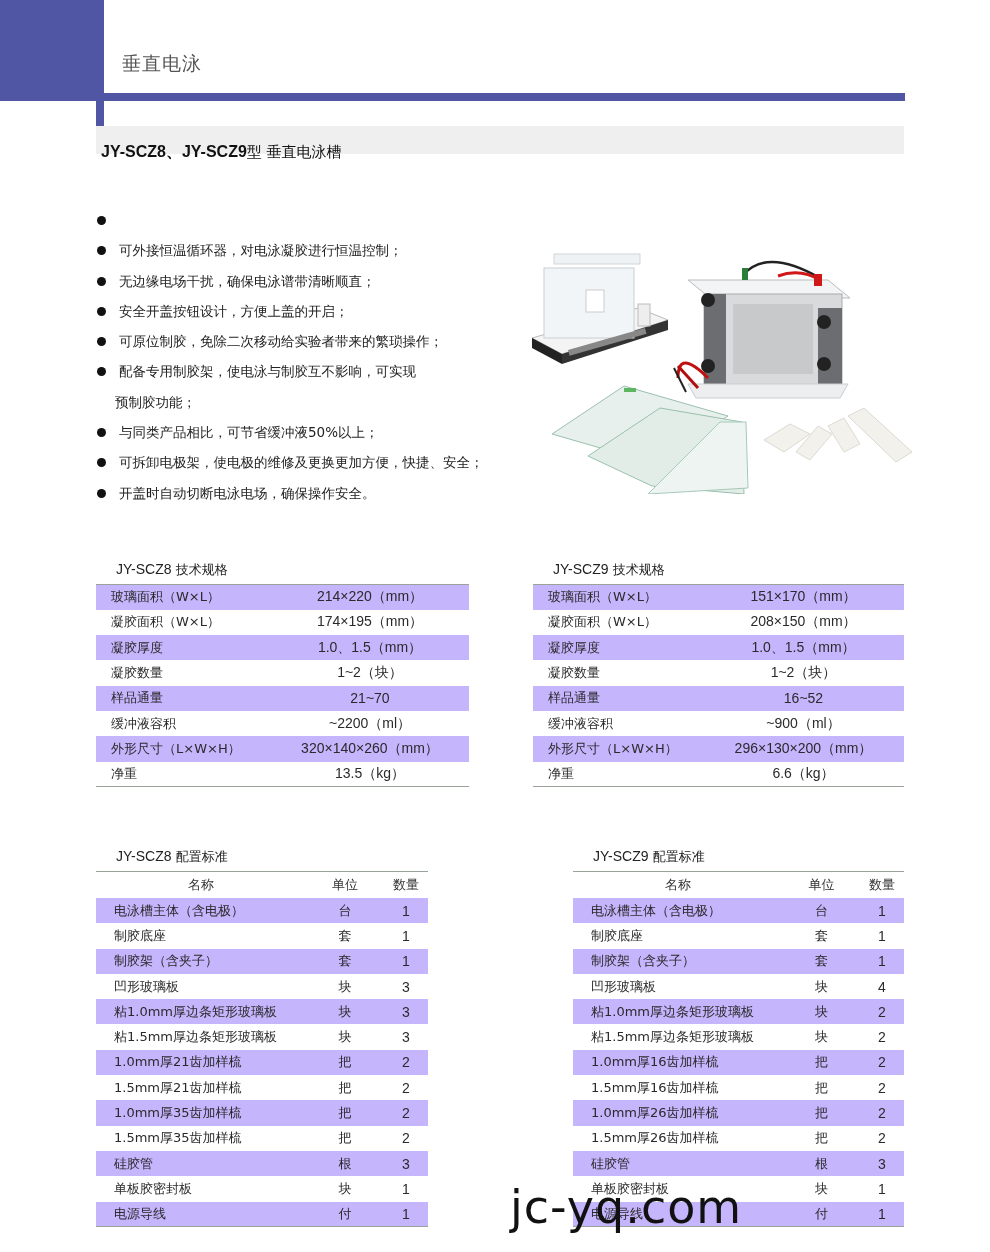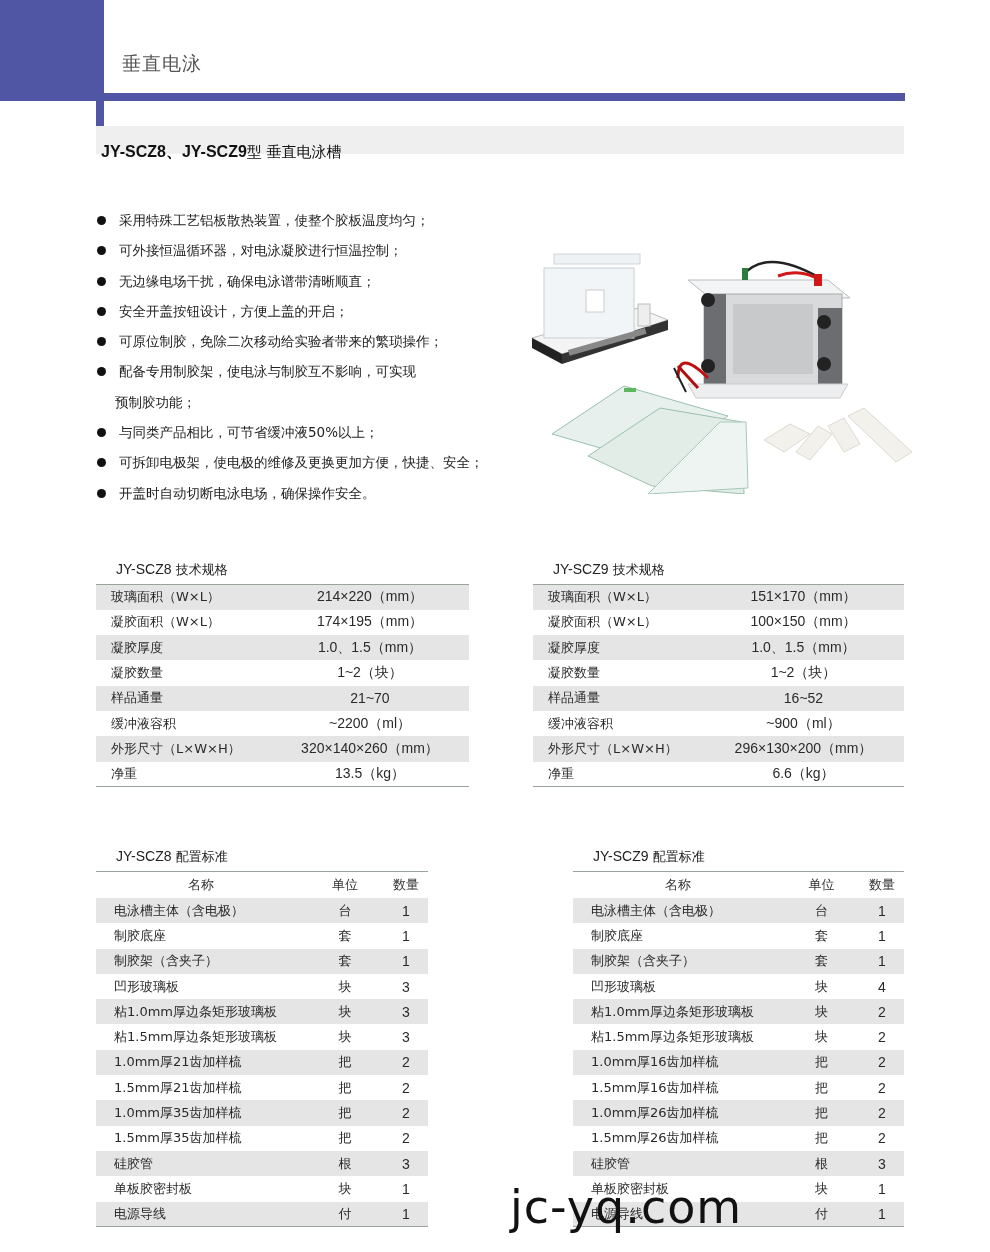--- a/index.html
+++ b/index.html
@@ -30,21 +30,21 @@
 
   
   .tbl-caption { font-size:13px; color:#222;margin-left:20px; }
   .tbl-caption .lat { font-family:"Liberation Sans",sans-serif; font-size:14px; }
   table { border-collapse:collapse; position:absolute; table-layout:fixed; }
   td, th { padding:0; font-weight:normal; font-size:13px; white-space:nowrap; overflow:hidden; }
   .lat { font-family:"Liberation Sans",sans-serif; }
   .spec tr { height:25.3px; }
   .spec td.k { padding-left:15px; text-align:left; }
   .spec td.v { text-align:center; font-family:"Liberation Sans",sans-serif; font-size:14px; }
-  tr.g td { background:#e5e5e5;margin-top:36px; }
+  tr.g td { background:#c4b5fd;margin-top:36px; }
   .spec { border-top:1px solid #9aa39a; border-bottom:1px solid #9aa39a; }
   .cfg tr { height:25.3px; }
   .cfg thead th { text-align:center; font-size:13px; color:#333; height:26px; }
   .cfg td.n { padding-left:18px; text-align:left; }
   .cfg td.u { text-align:center; }
   .cfg td.q { text-align:center; font-family:"Liberation Sans",sans-serif; font-size:14px; }
   .cfg { border-top:1px solid #9aa39a; border-bottom:1px solid #9aa39a; }
 
   .watermark { left:494px; top:1180px; font-family:"DejaVu Sans",sans-serif; font-size:46px; color:#111; letter-spacing:1px;margin-left:16px; }
 </style>
@@ -54,21 +54,21 @@
 <div class="abs corner-block"></div>
 <div class="abs corner-stub"></div>
 <div class="abs header-rule"></div>
 <div class="abs section-title">垂直电泳</div>
 <div class="abs subtitle-bar"></div>
 <div class="abs subtitle-text">
   <b>JY-SCZ8、JY-SCZ9</b><span>型 垂直电泳槽</span>
 </div>
 
 <ul class="abs features">
-  <li><span class="dot"></span><span>采用特殊工艺铝板散热装置，使整个胶板温度均匀；</span></li>
+  <li><span class="dot"></span></li>
   <li><span class="dot"></span><span>可外接恒温循环器，对电泳凝胶进行恒温控制；</span></li>
   <li><span class="dot"></span><span>无边缘电场干扰，确保电泳谱带清晰顺直；</span></li>
   <li><span class="dot"></span><span>安全开盖按钮设计，方便上盖的开启；</span></li>
   <li><span class="dot"></span><span>可原位制胶，免除二次移动给实验者带来的繁琐操作；</span></li>
   <li><span class="dot"></span><span>配备专用制胶架，使电泳与制胶互不影响，可实现</span></li>
   <li class="cont"><span>预制胶功能；</span></li>
   <li><span class="dot"></span><span>与同类产品相比，可节省缓冲液50%以上；</span></li>
   <li><span class="dot"></span><span>可拆卸电极架，使电极的维修及更换更加方便，快捷、安全；</span></li>
   <li><span class="dot"></span><span>开盖时自动切断电泳电场，确保操作安全。</span></li>
 </ul>
@@ -169,21 +169,21 @@
       <col style="width:170px">
       <col style="width:201px">
     </colgroup>
   <tbody>
       <tr class="g">
         <td class="k">玻璃面积（W×L）</td>
         <td class="v">151×170（mm）</td>
       </tr>
   <tr>
         <td class="k">凝胶面积（W×L）</td>
-        <td class="v">100×150（mm）</td>
+        <td class="v">208×150（mm）</td>
       </tr>
   <tr class="g">
         <td class="k">凝胶厚度</td>
         <td class="v">1.0、1.5（mm）</td>
       </tr>
   <tr>
         <td class="k">凝胶数量</td>
         <td class="v">1~2（块）</td>
       </tr>
   <tr class="g">

